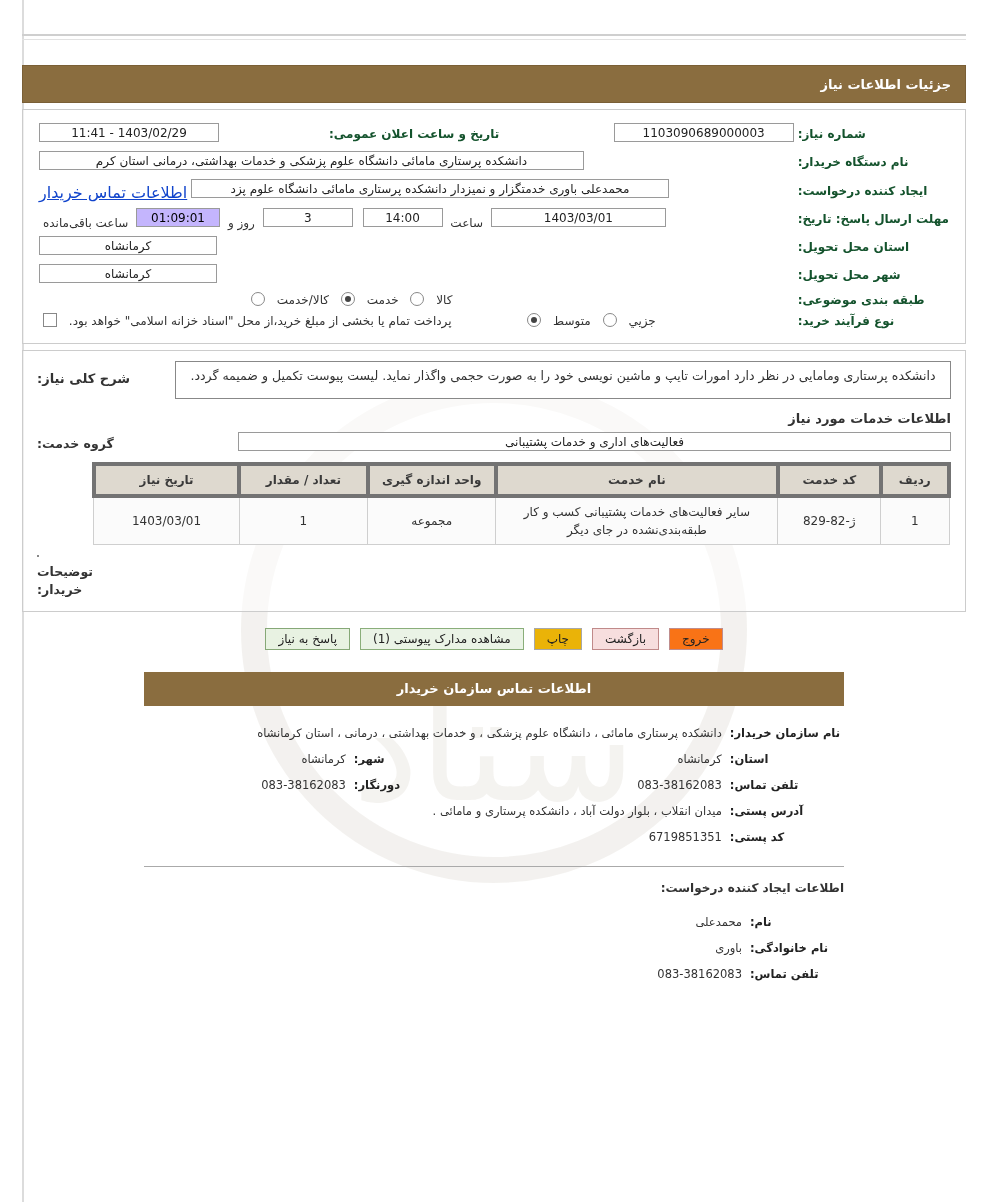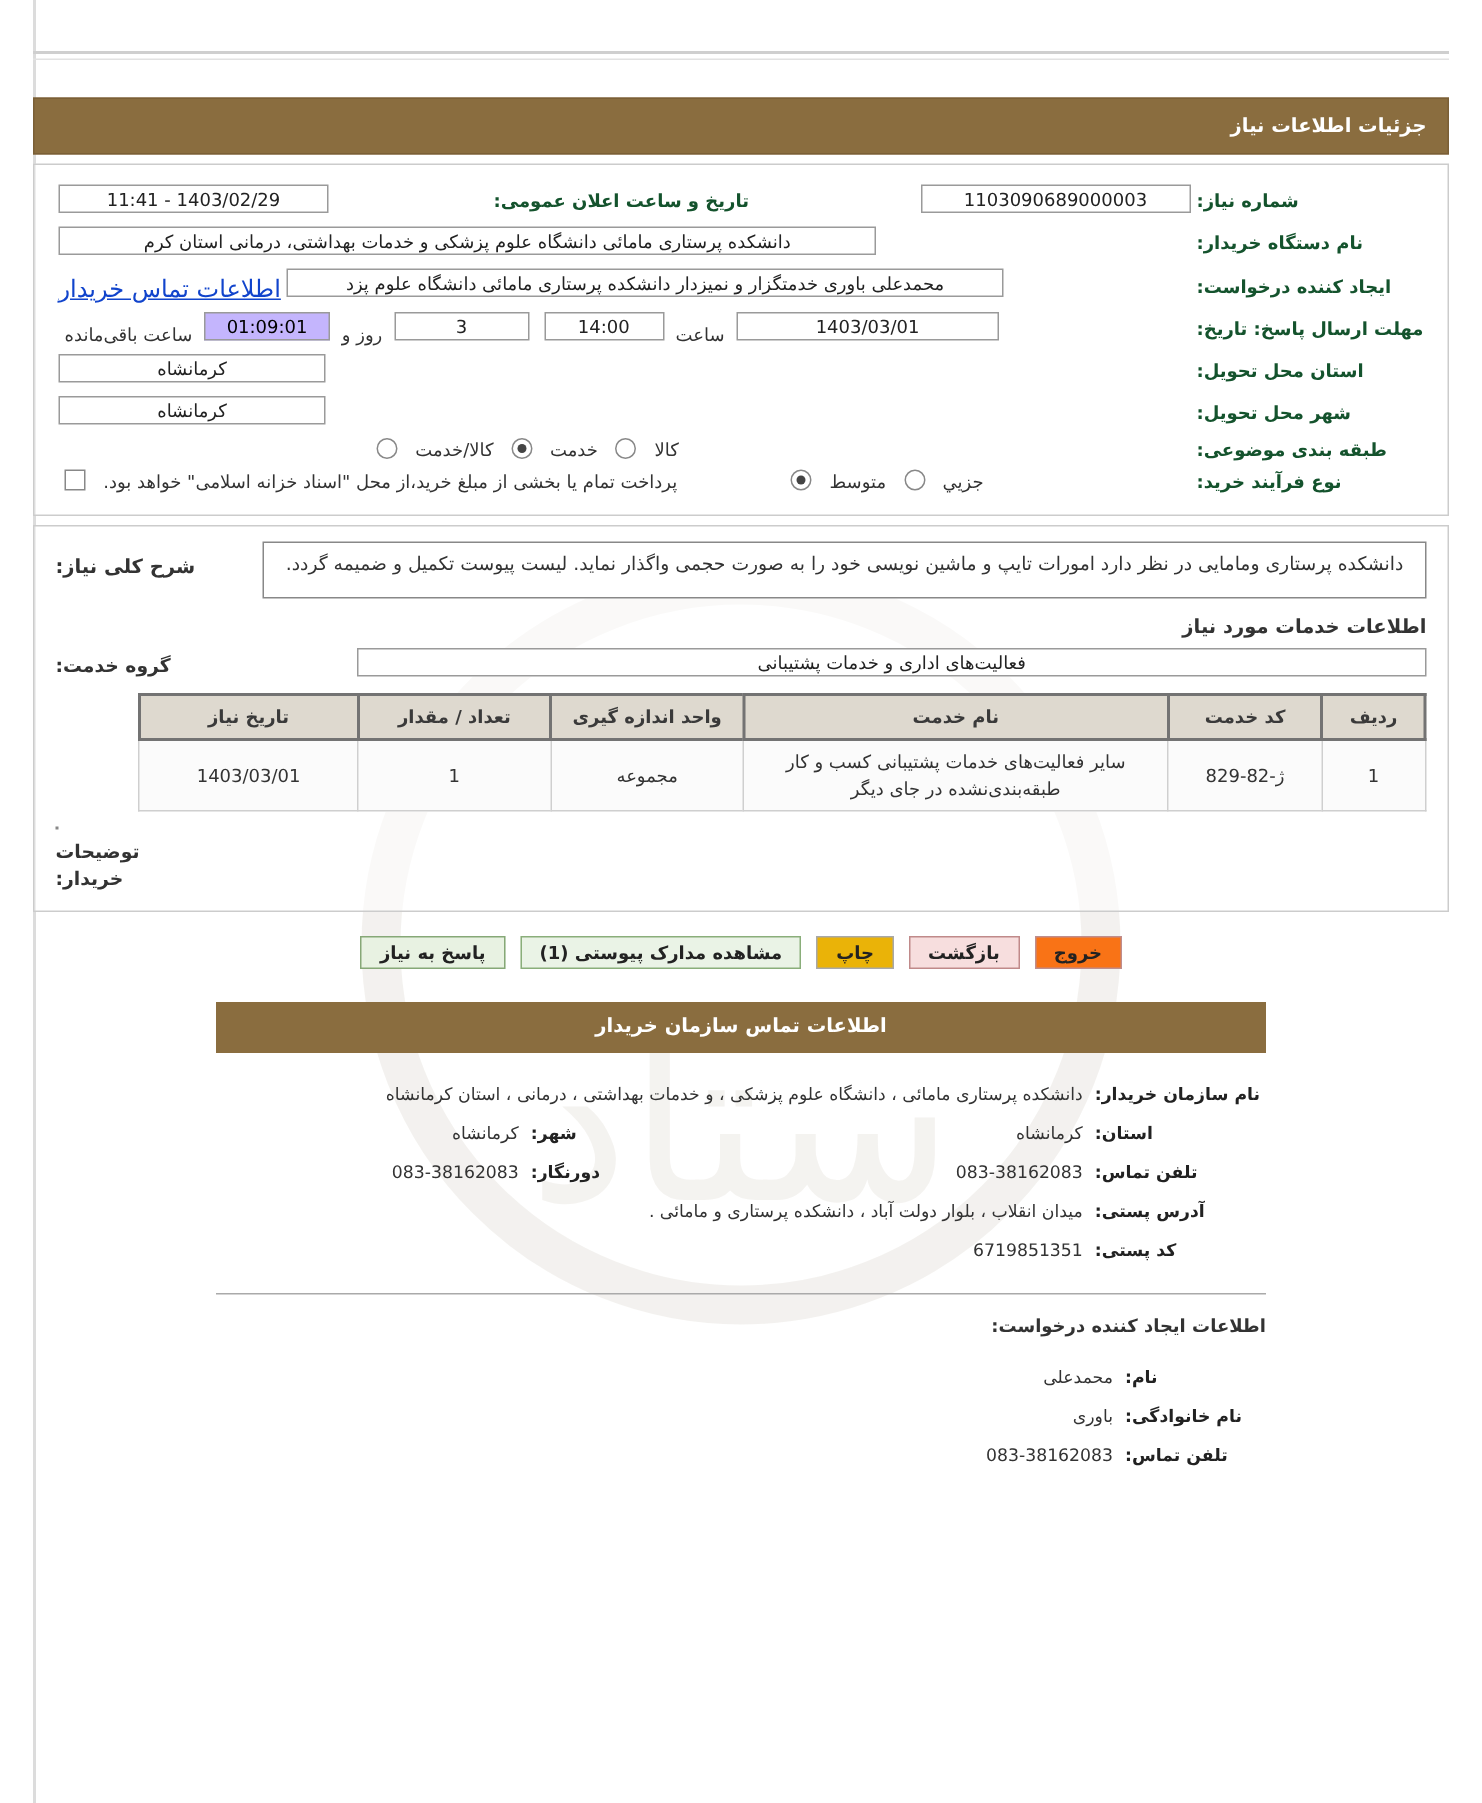--- a/index.html
+++ b/index.html
@@ -202,21 +202,21 @@
   
   table.grid {
     width: 94%;
     margin: 4px 0 0 0;
     border-collapse: collapse;
     background: #ffffff;
     font-size: 12px;
   }
   table.grid th {
     background: #ded9cf;
-    border: 2px solid #737373;
+    border: 4px solid #737373;
     color: #3a3a3a;
     font-weight: bold;
     height: 24px;
     padding: 2px 4px;
     text-align: center;
     font-size: 12px;
   }
   table.grid td {
     border: 1px solid #cfcfcf;
     padding: 5px 4px;
@@ -259,21 +259,20 @@
     height: 22px;
     line-height: 20px;
     padding: 0 12px;
     box-sizing: border-box;
     border: 1px solid #9a9a9a;
     background: #eef5ea;
     color: #222;
     cursor: pointer;
     text-align: right;
     white-space: nowrap;
-    font-weight: bold;
   }
   .btn.green  { background: #e8f2e2; border-color: #86a877; }
   .btn.green2 { background: #eaf3e6; border-color: #8aae7a; }
   .btn.plain  { background: #eab308; border-color: #a8a8a8; }
   .btn.red    { background: #f7dede; border-color: #c08a8a; }
   .btn.pink   { background: #f97316; border-color: #bf8d8d; }
 
   
   .contact-hdr {
     width: 700px;

